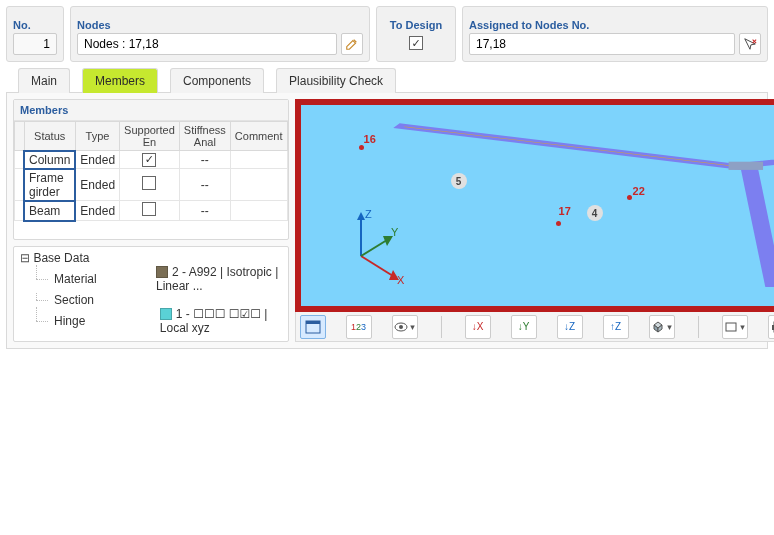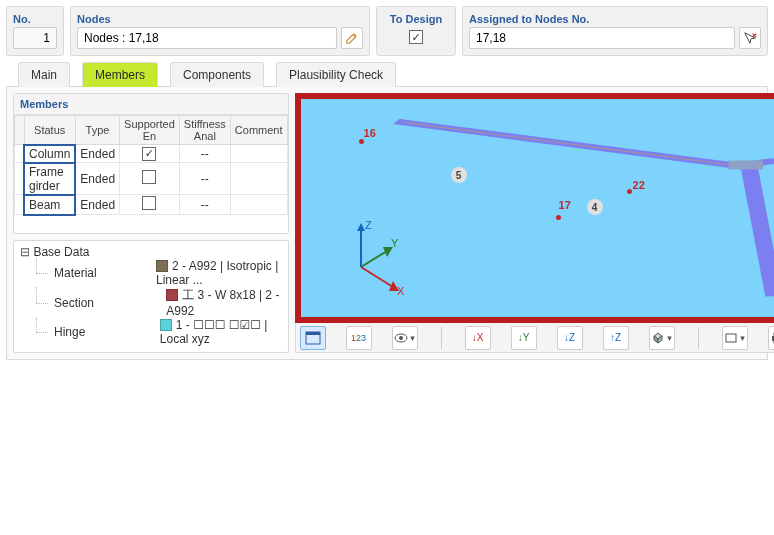--- a/index.html
+++ b/index.html
@@ -1,18 +1,18 @@
 <!DOCTYPE html>
 <html><head>
 <meta charset="utf-8">
 <style>
   * { box-sizing: border-box; font-family: "Segoe UI", Arial, sans-serif; }
   body { margin:0; padding:6px; background:#fff; font-size:12px; color:#333; width:774px; }
   .top-row { display:flex; gap:6px; margin-bottom:4px; }
-  .field-group { background:#f1f1f1; border:1px solid #d9d9d9; border-radius:3px; padding:6px 6px 6px 6px; display:flex; flex-direction:column; }
+  .field-group { background:#f1f1f1; border:1px solid #d9d9d9; border-radius:3px; padding:12px 6px 6px 6px; display:flex; flex-direction:column; }
   .field-group.g-no { width:58px; }
   .field-group.g-name { flex:0 0 300px; }
   .field-group.g-design { width:80px; align-items:center; }
   .field-group.g-assigned { flex:1; }
   .field-label { color:#2b5d9f; font-weight:600; font-size:11px; margin-bottom:2px; }
   .field-row { display:flex; align-items:center; gap:4px; }
   .text-input { flex:1; height:22px; border:1px solid #ccc; border-radius:2px; padding:0 6px; font-size:12px; background:#fff; }
   .text-input.readonly { background:#f9f9f9; text-align:right; }
   .icon-btn { width:22px; height:22px; border:1px solid #ccc; border-radius:2px; display:flex; align-items:center; justify-content:center; background:#fff; cursor:pointer; font-size:12px; }
   .chk { width:14px; height:14px; border:1px solid #666; display:inline-flex; align-items:center; justify-content:center; font-size:11px; background:#fff; line-height:1; }
@@ -146,21 +146,20 @@
 
     <div class="subpanel" style="flex:1">
       <div class="settings-body">
         <div class="tree-parent"><span>Base Data</span></div>
         <div class="tree-row tree-child">
           <div class="tree-key">Material</div>
           <div><span class="swatch" style="background:#7a6e55"></span><span>2 - A992 | Isotropic | Linear ...</span></div>
         </div>
         <div class="tree-row tree-child">
           <div class="tree-key">Section</div>
-          <div><span class="swatch" style="background:#a23f45"></span><span style="font-family:serif">工</span> <span>3 - W 8x18 | 2 - A992</span></div>
         </div>
         <div class="tree-row tree-child">
           <div class="tree-key">Hinge</div>
           <div><span class="swatch" style="background:#5ad1d6"></span><span>1 - ☐☐☐ ☐☑☐ | Local xyz</span></div>
         </div>
       </div>
     </div>
   </div>
 
   <div class="right-col">

